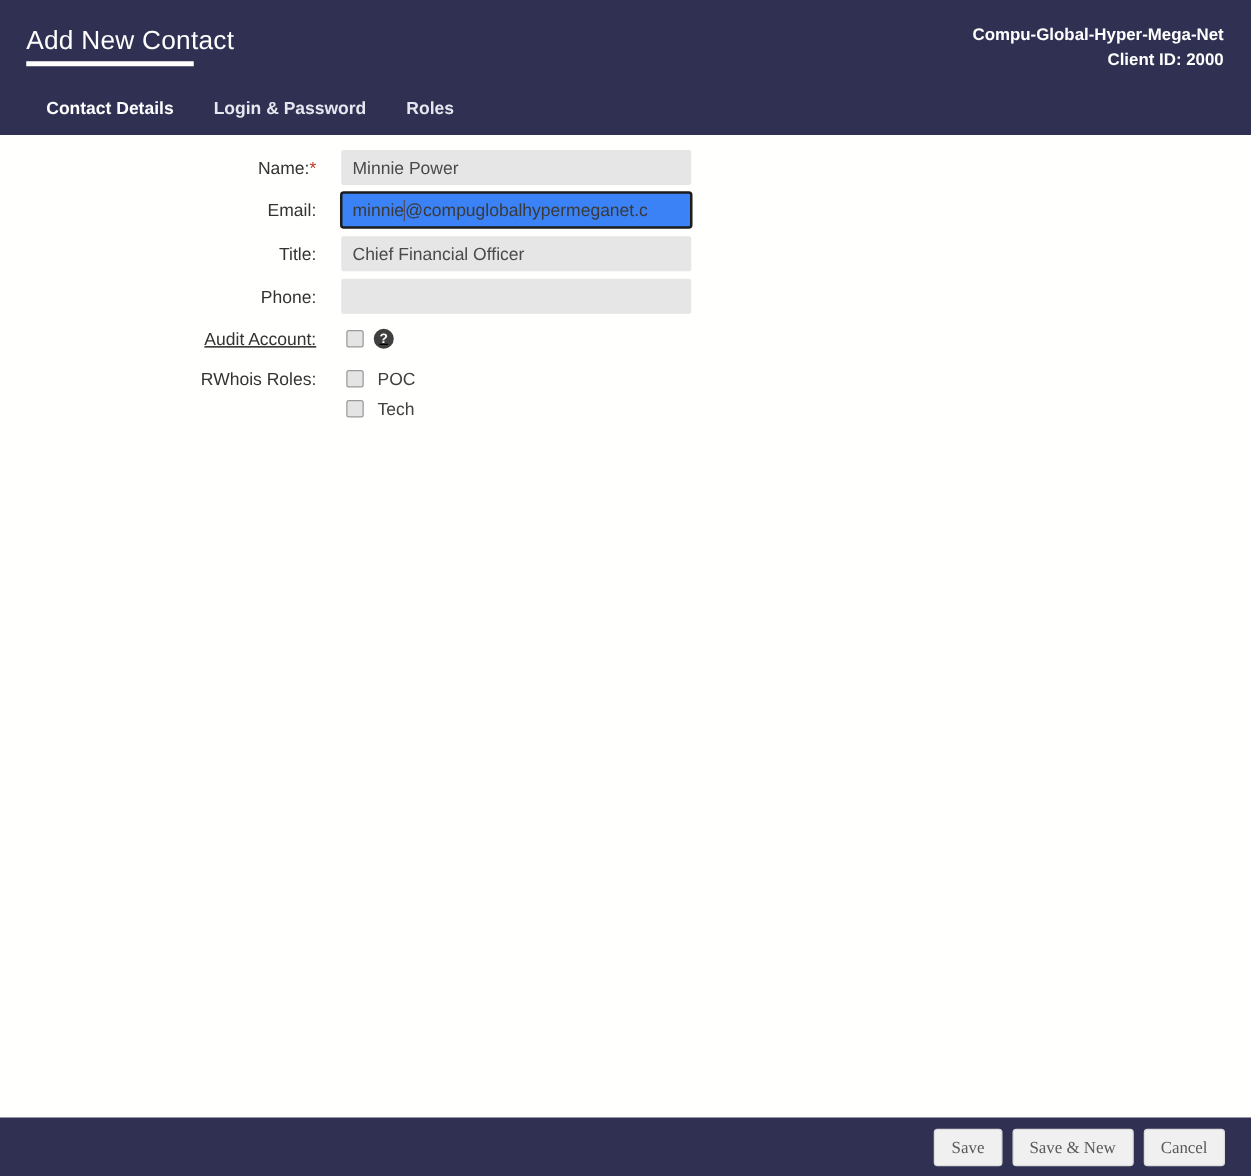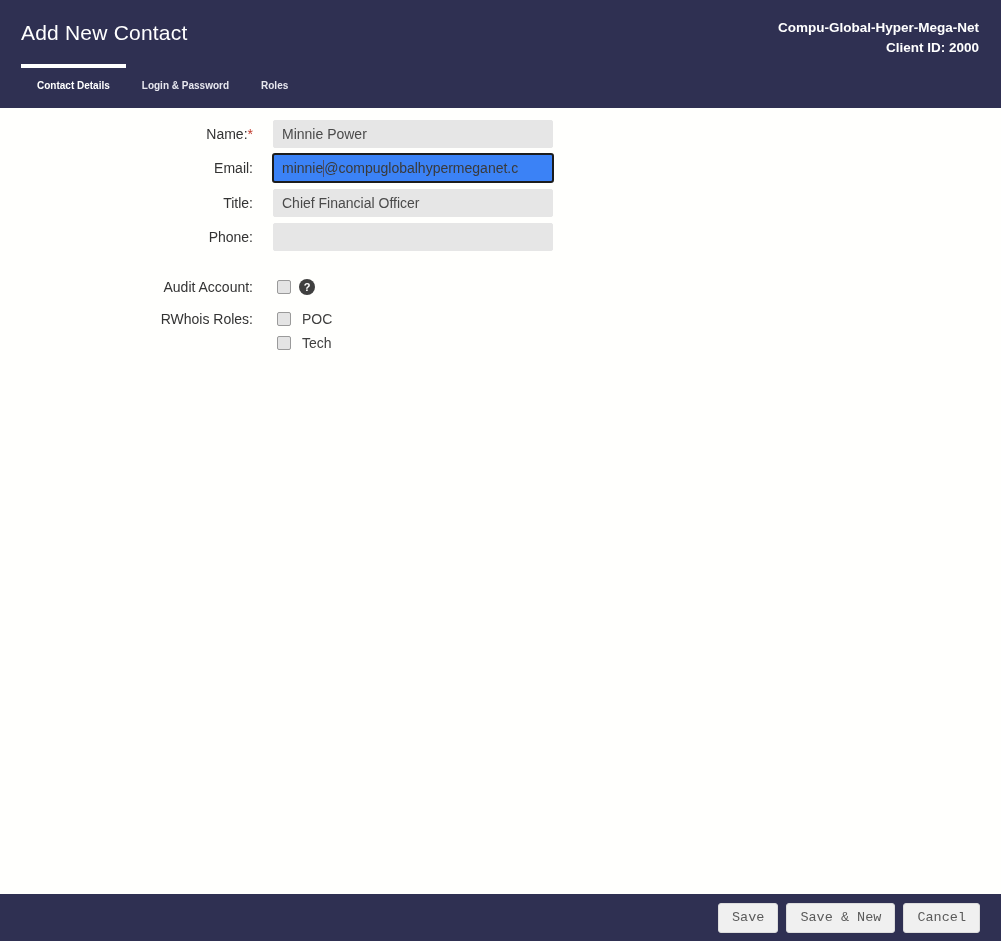--- a/index.html
+++ b/index.html
@@ -48,23 +48,23 @@
 
   .tabs {
     position: absolute;
     left: 21px;
     bottom: 0;
     display: flex;
     align-items: flex-end;
   }
   .tab {
     color: #ffffff;
-    font-size: 10px;
+    font-size: 14px;
     font-weight: bold;
-    padding: 10px 16px 14px 16px;
+    padding: 25px 16px 14px 16px;
     cursor: pointer;
     border-top: 4px solid transparent;
     white-space: nowrap;
     line-height: 16px;
   }
   .tab.active {
     border-top: 4px solid #ffffff;
   }
   .tab:not(.active) { color: #e7e7ef; }
 
@@ -191,21 +191,21 @@
     justify-content: flex-end;
     padding-right: 21px;
     gap: 8px;
   }
   .btn {
     background: #f0f0f0;
     border: 1px solid #dcdcdc;
     border-radius: 3px;
     color: #5a5a5a;
     font-size: 13.5px;
-    font-family: Liberation Mono, monospace;
+    font-family: Liberation Serif, serif;
     padding: 5px 13px;
     cursor: pointer;
     line-height: 18px;
     white-space: nowrap;
   }
 </style>
 </head>
 <body>
 
 <div class="header">
@@ -250,21 +250,21 @@
     </div>
   </div>
 
   <div class="form-row row-phone">
     <div class="form-label">Phone:</div>
     <div class="field-wrap">
       <div class="text-input"></div>
     </div>
   </div>
 
-  <div class="form-row row-audit" style="margin-top:24px;">
+  <div class="form-row row-audit" style="margin-top:8px;text-decoration:underline;">
     <div class="form-label">Audit Account:</div>
     <div class="field-wrap check-row">
       <span class="cbox"></span>
       <span class="help-icon">?</span>
     </div>
   </div>
 
   <div class="form-row row-roles" style="margin-top:8px;">
     <div class="form-label">RWhois Roles:</div>
     <div class="field-wrap roles-group">

